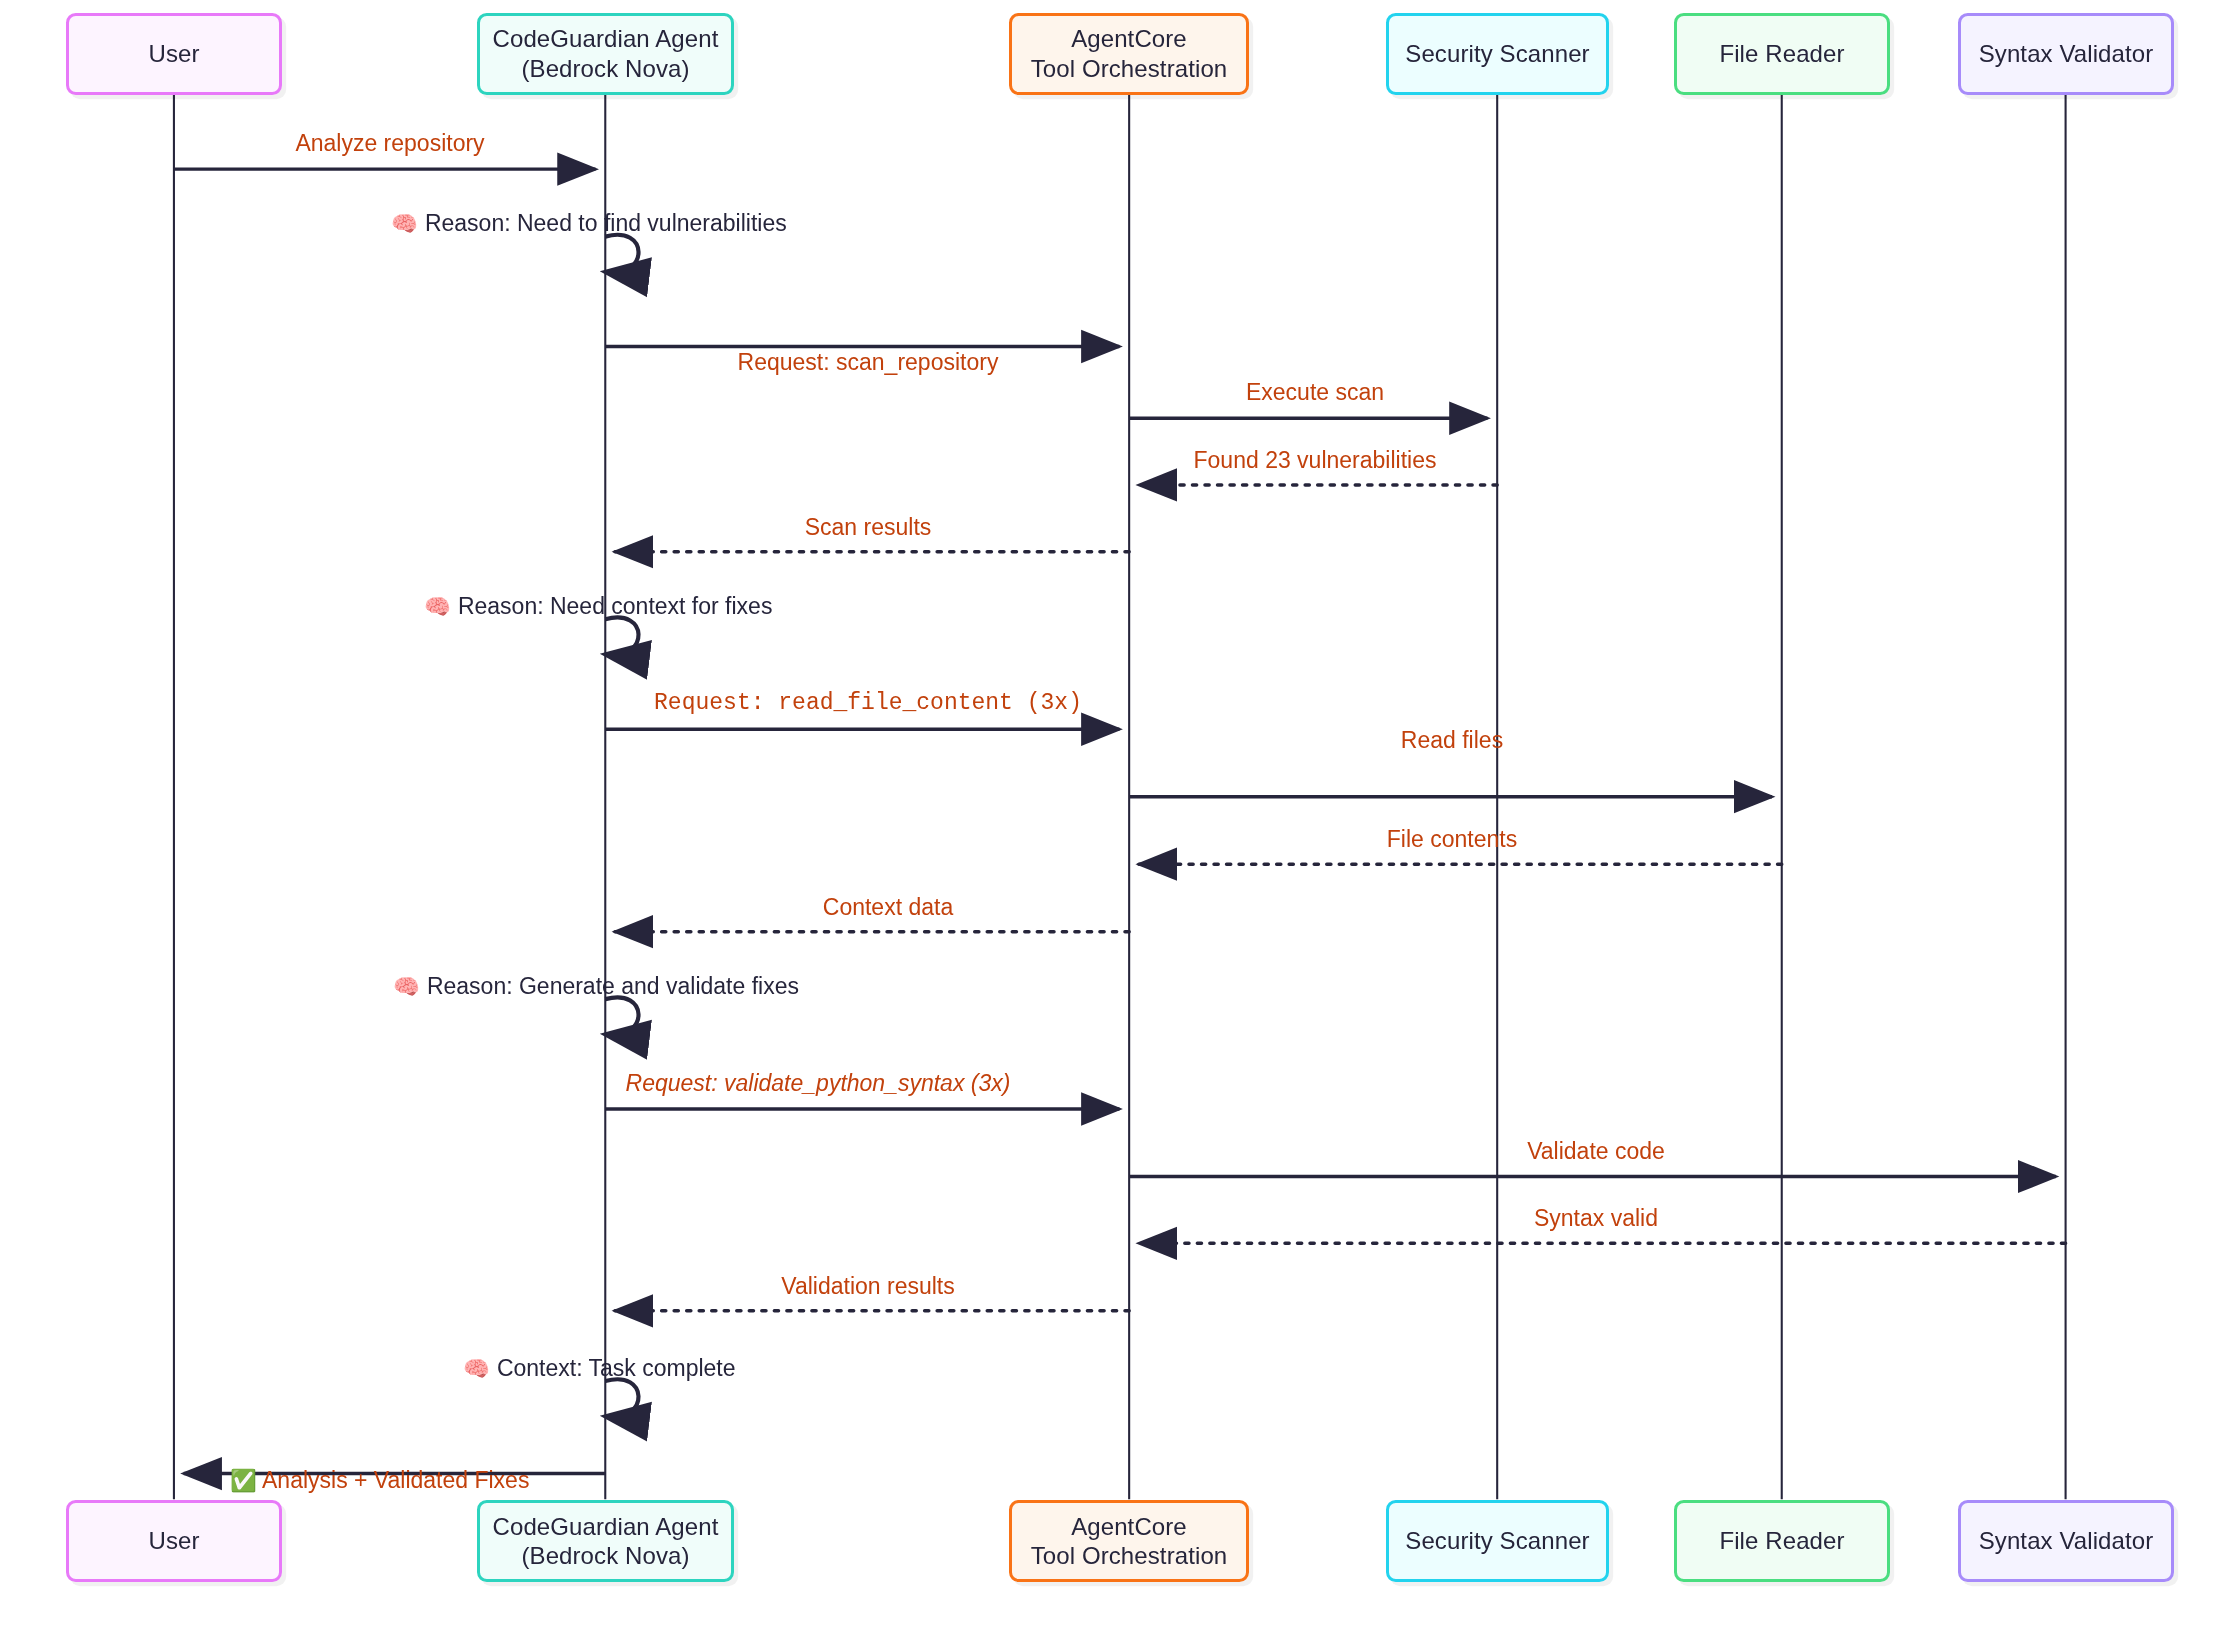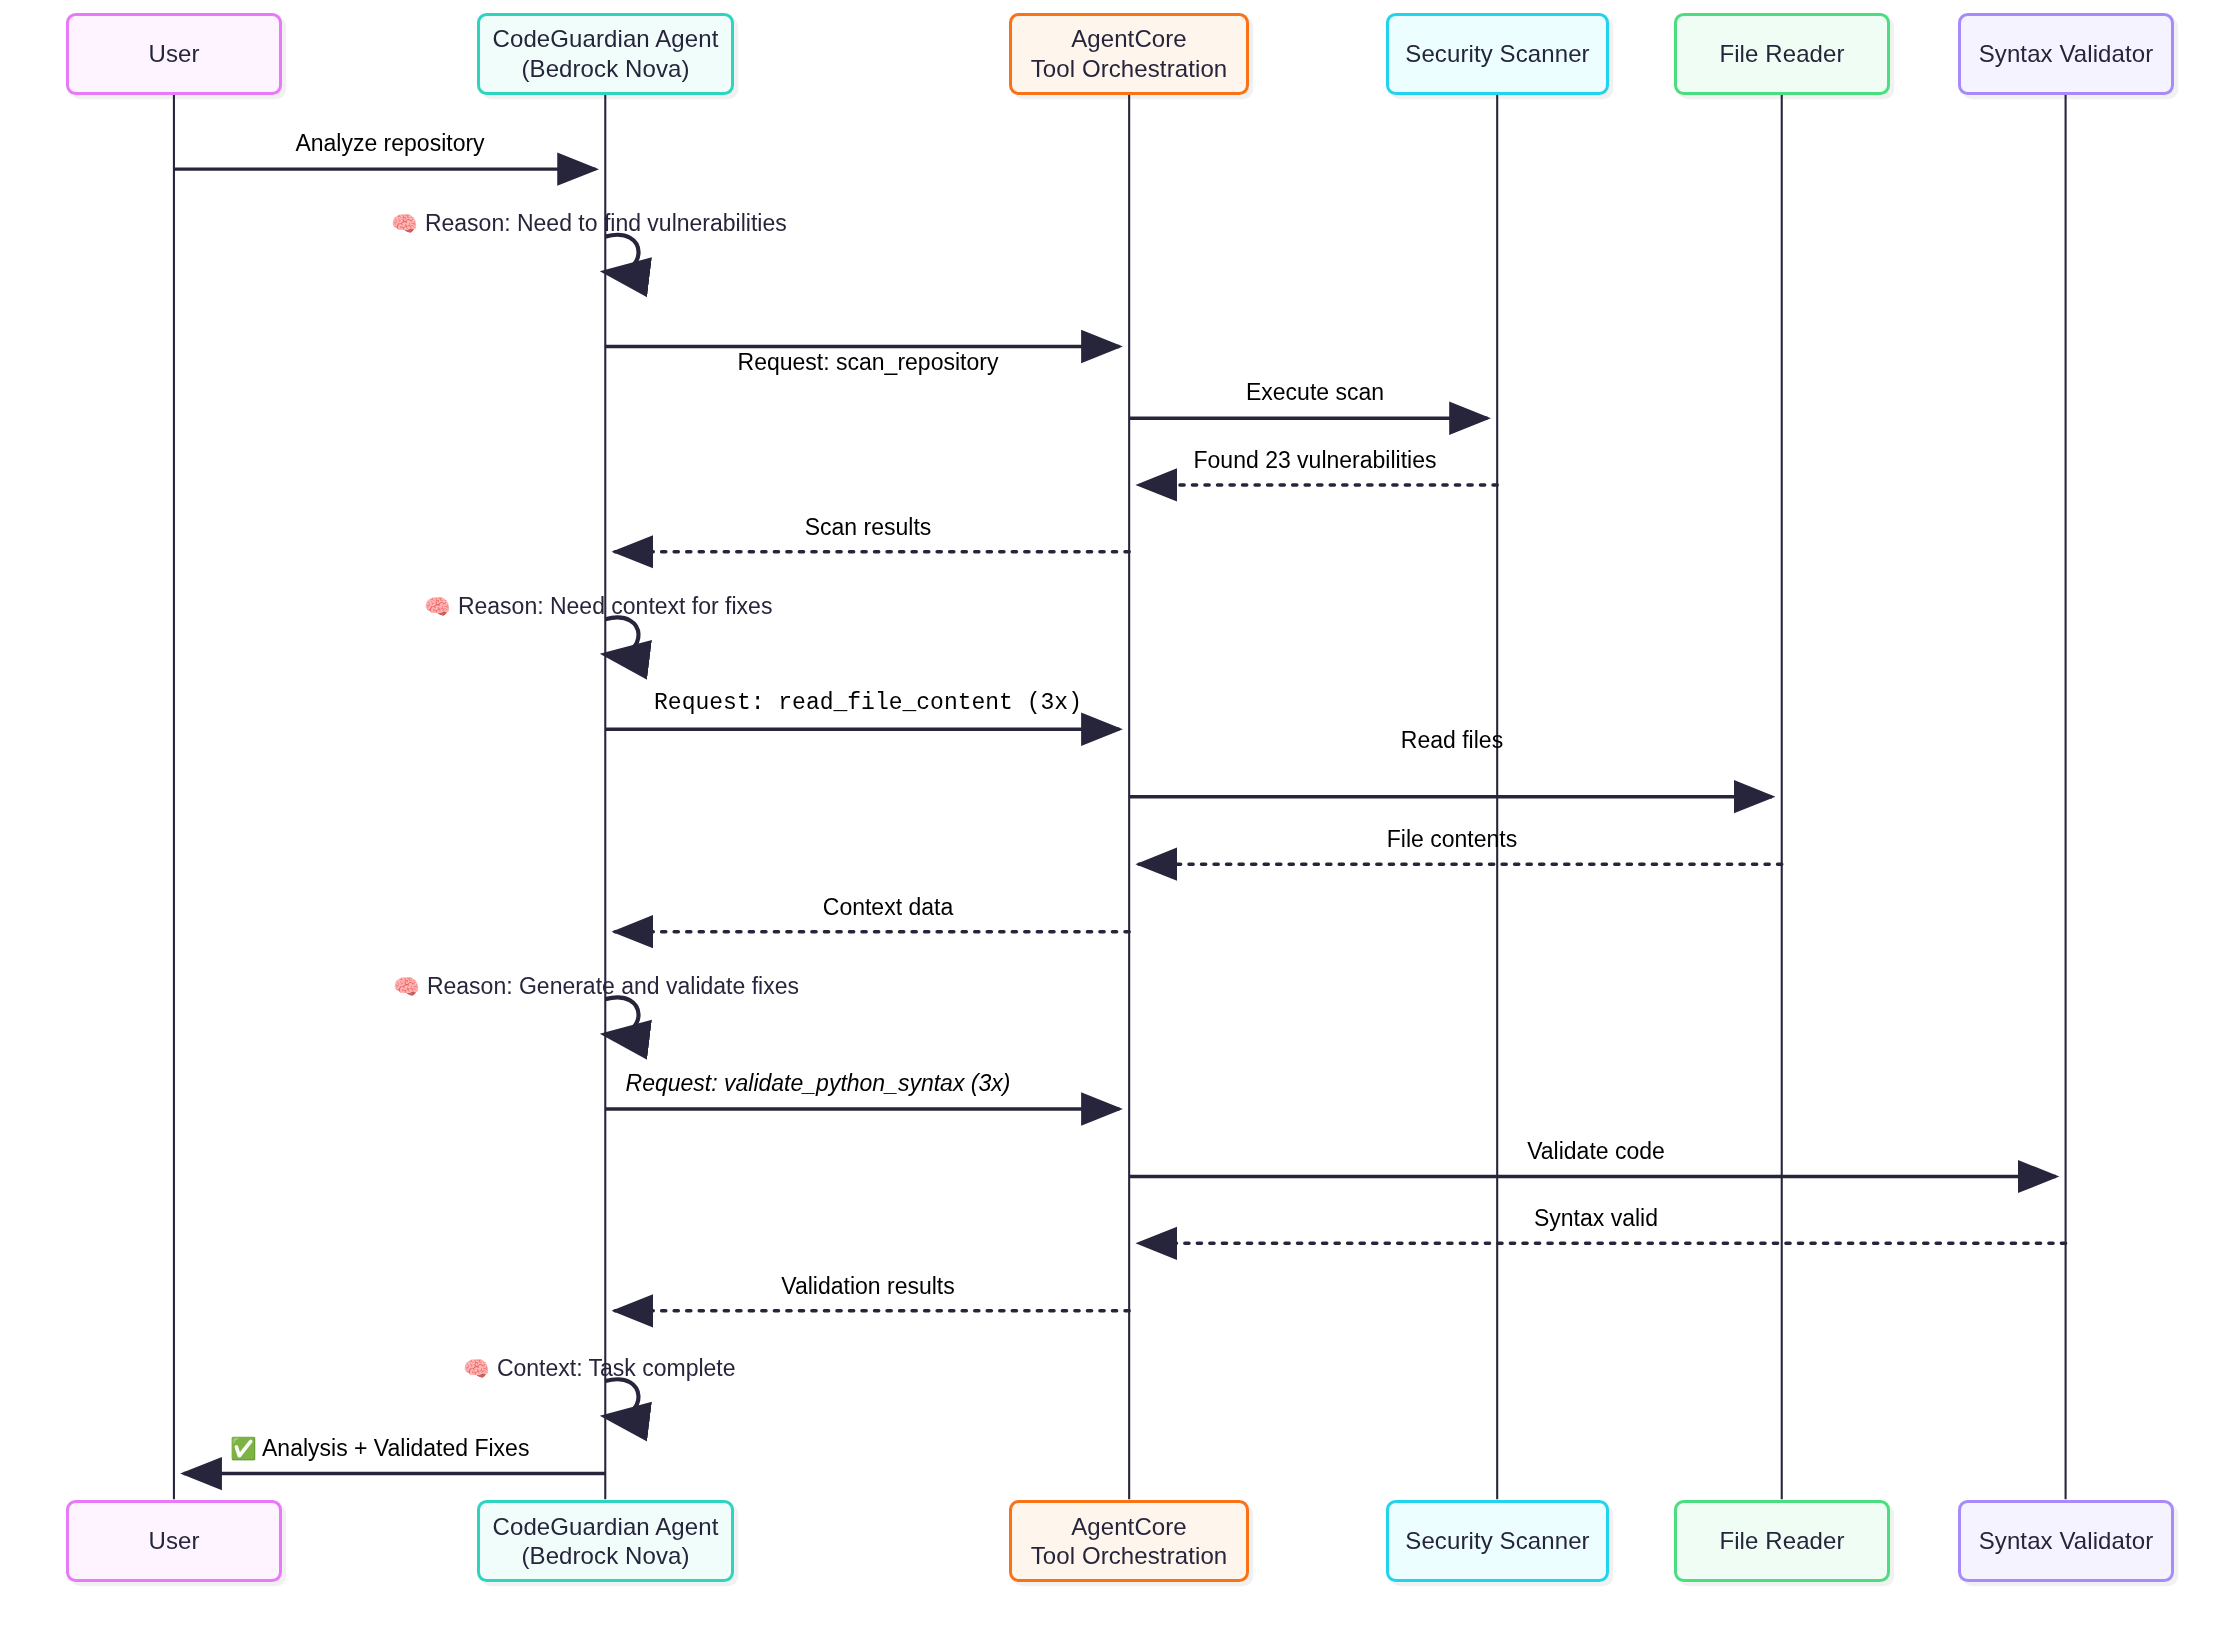--- a/index.html
+++ b/index.html
@@ -28,28 +28,28 @@
     line-height:1.22;
     letter-spacing:0.1px;
     box-shadow:4.2px 4.2px 0 rgba(0,0,0,.055);
     z-index:5;
   }
   .participant .plabel{white-space:pre-line;pointer-events:none;}
 
   
   .msg-label{
     position:absolute;
-    color:#000000;
+    color:#c2410c;
     font-size:23px;
     line-height:1;
     white-space:nowrap;
     transform:translateX(-50%);
     z-index:6;
   }
-  .msg-label.left{transform:translateX(0);}
+  .msg-label.left{transform:translateX(0);margin-top:32px;}
 
   .note-label{
     position:absolute;
     color:#26253B;
     font-size:23px;
     line-height:1;
     white-space:nowrap;
     z-index:6;
     display:flex;
     align-items:center;

